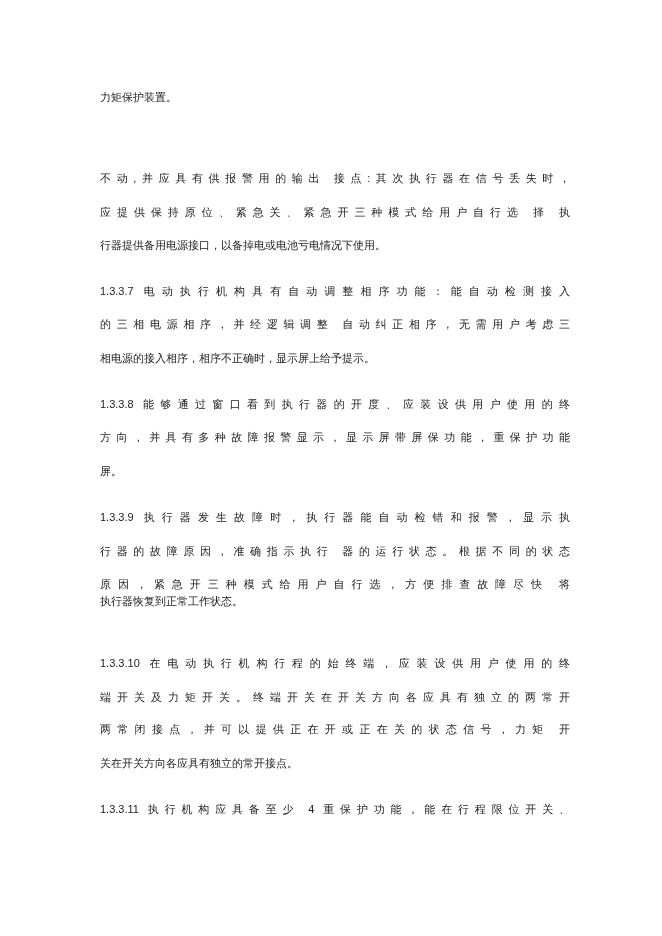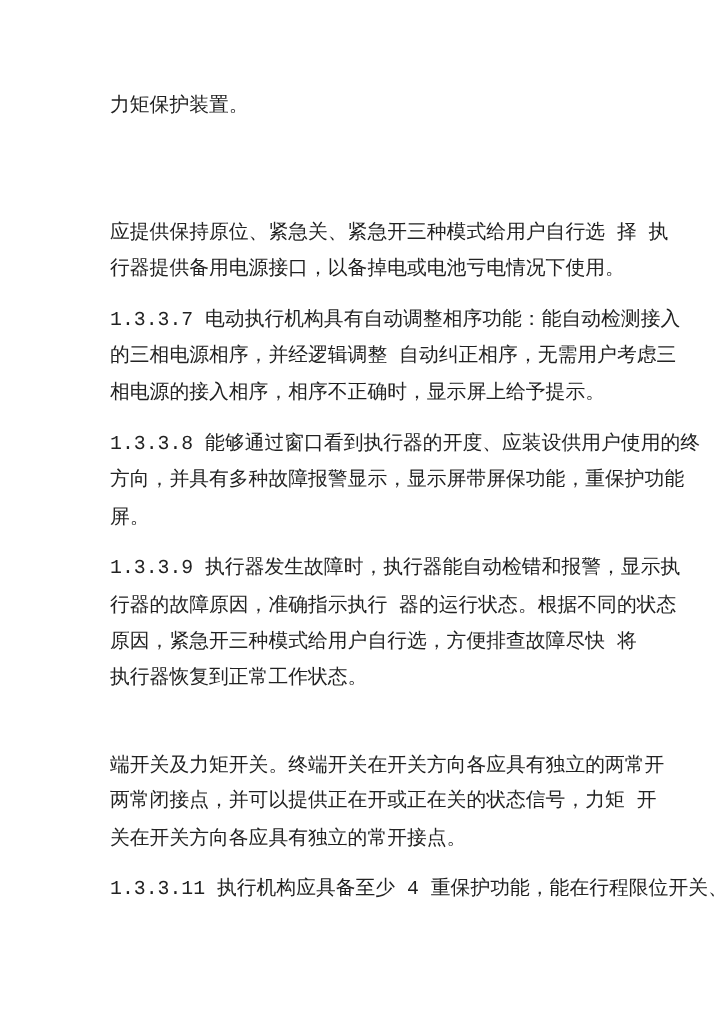--- a/index.html
+++ b/index.html
@@ -4,51 +4,53 @@
   <style>
     html, body { margin: 0; padding: 0; background: #ffffff; }
     body { width: 662px; height: 936px; position: relative; overflow: hidden; }
     .page { position: absolute; left: 0; top: 0; width: 662px; height: 936px; background: #fff; }
     .line {
       position: absolute;
       left: 100px;
       width: 470px;
       height: 24px;
       line-height: 24px;
-      font-family: Liberation Mono, monospace;
-      font-size: 18px;
+      font-family: Liberation Sans, sans-serif;
+      font-size: 11px;
       color: #222222;
       white-space: nowrap;
       text-align: justify;
       text-align-last: justify;
     }
     .line.last { text-align-last: left; }
   </style>
 </head>
 <body>
 
 <div class="page">
 
   <div class="line last" style="top:85px">力矩保护装置。</div>
 
+  <div class="line" style="top:166px">不动,并应具有供报警用的输出 接点:其次执行器在信号丢失时，</div>
   <div class="line" style="top:200px">应提供保持原位、紧急关、紧急开三种模式给用户自行选 择 执</div>
   <div class="line last" style="top:233px">行器提供备用电源接口，以备掉电或电池亏电情况下使用。</div>
 
   <div class="line" style="top:279px">1.3.3.7 电动执行机构具有自动调整相序功能：能自动检测接入</div>
   <div class="line" style="top:312px">的三相电源相序，并经逻辑调整 自动纠正相序，无需用户考虑三</div>
   <div class="line last" style="top:346px">相电源的接入相序，相序不正确时，显示屏上给予提示。</div>
 
   <div class="line" style="top:392px">1.3.3.8 能够通过窗口看到执行器的开度、应装设供用户使用的终</div>
   <div class="line" style="top:425px">方向，并具有多种故障报警显示，显示屏带屏保功能，重保护功能</div>
   <div class="line last" style="top:459px">屏。</div>
 
   <div class="line" style="top:505px">1.3.3.9 执行器发生故障时，执行器能自动检错和报警，显示执</div>
   <div class="line" style="top:539px">行器的故障原因，准确指示执行 器的运行状态。根据不同的状态</div>
   <div class="line" style="top:572px">原因，紧急开三种模式给用户自行选，方便排查故障尽快 将</div>
-  <div class="line last" style="top:605px">执行器恢复到正常工作状态。</div>
+  <div class="line last" style="top:589px">执行器恢复到正常工作状态。</div>
 
+  <div class="line" style="top:651px">1.3.3.10 在电动执行机构行程的始终端，应装设供用户使用的终</div>
   <div class="line" style="top:685px">端开关及力矩开关。终端开关在开关方向各应具有独立的两常开</div>
   <div class="line" style="top:717px">两常闭接点，并可以提供正在开或正在关的状态信号，力矩 开</div>
   <div class="line last" style="top:751px">关在开关方向各应具有独立的常开接点。</div>
 
   <div class="line" style="top:797px">1.3.3.11 执行机构应具备至少 4 重保护功能，能在行程限位开关、</div>
 
 </div>
 
 </body></html>

